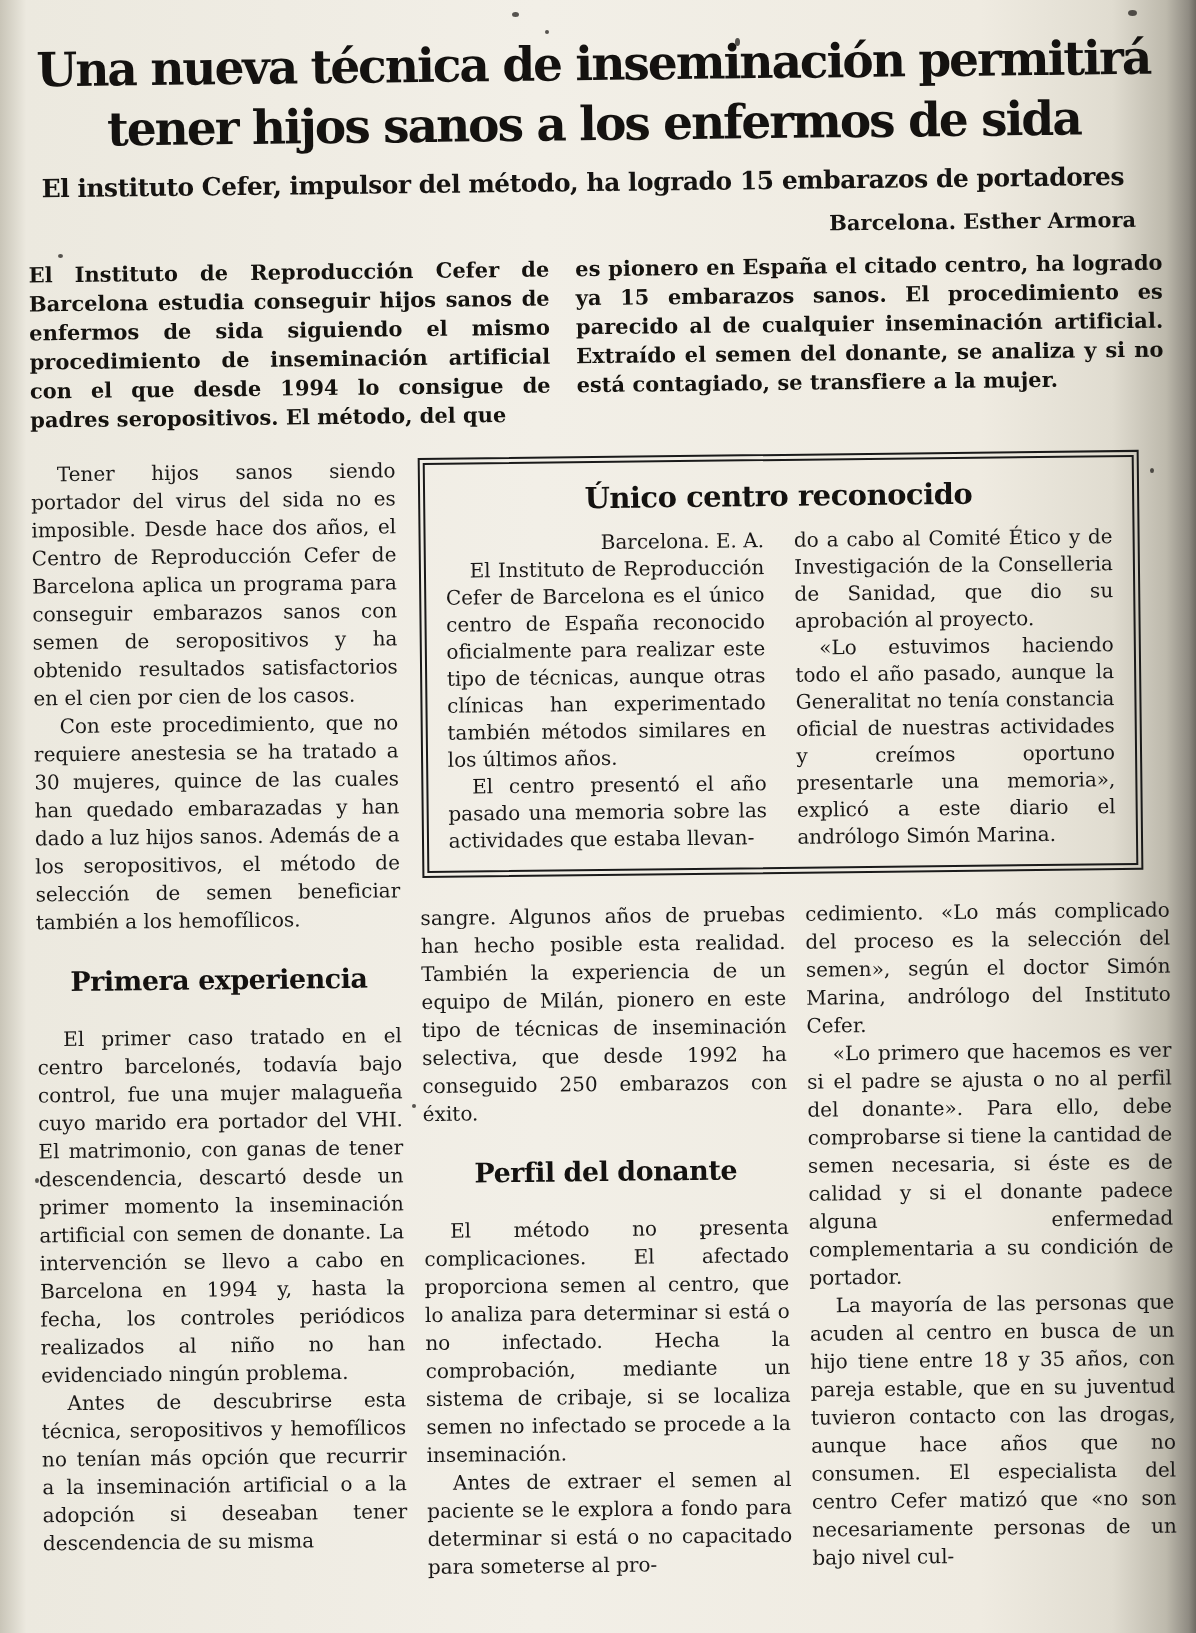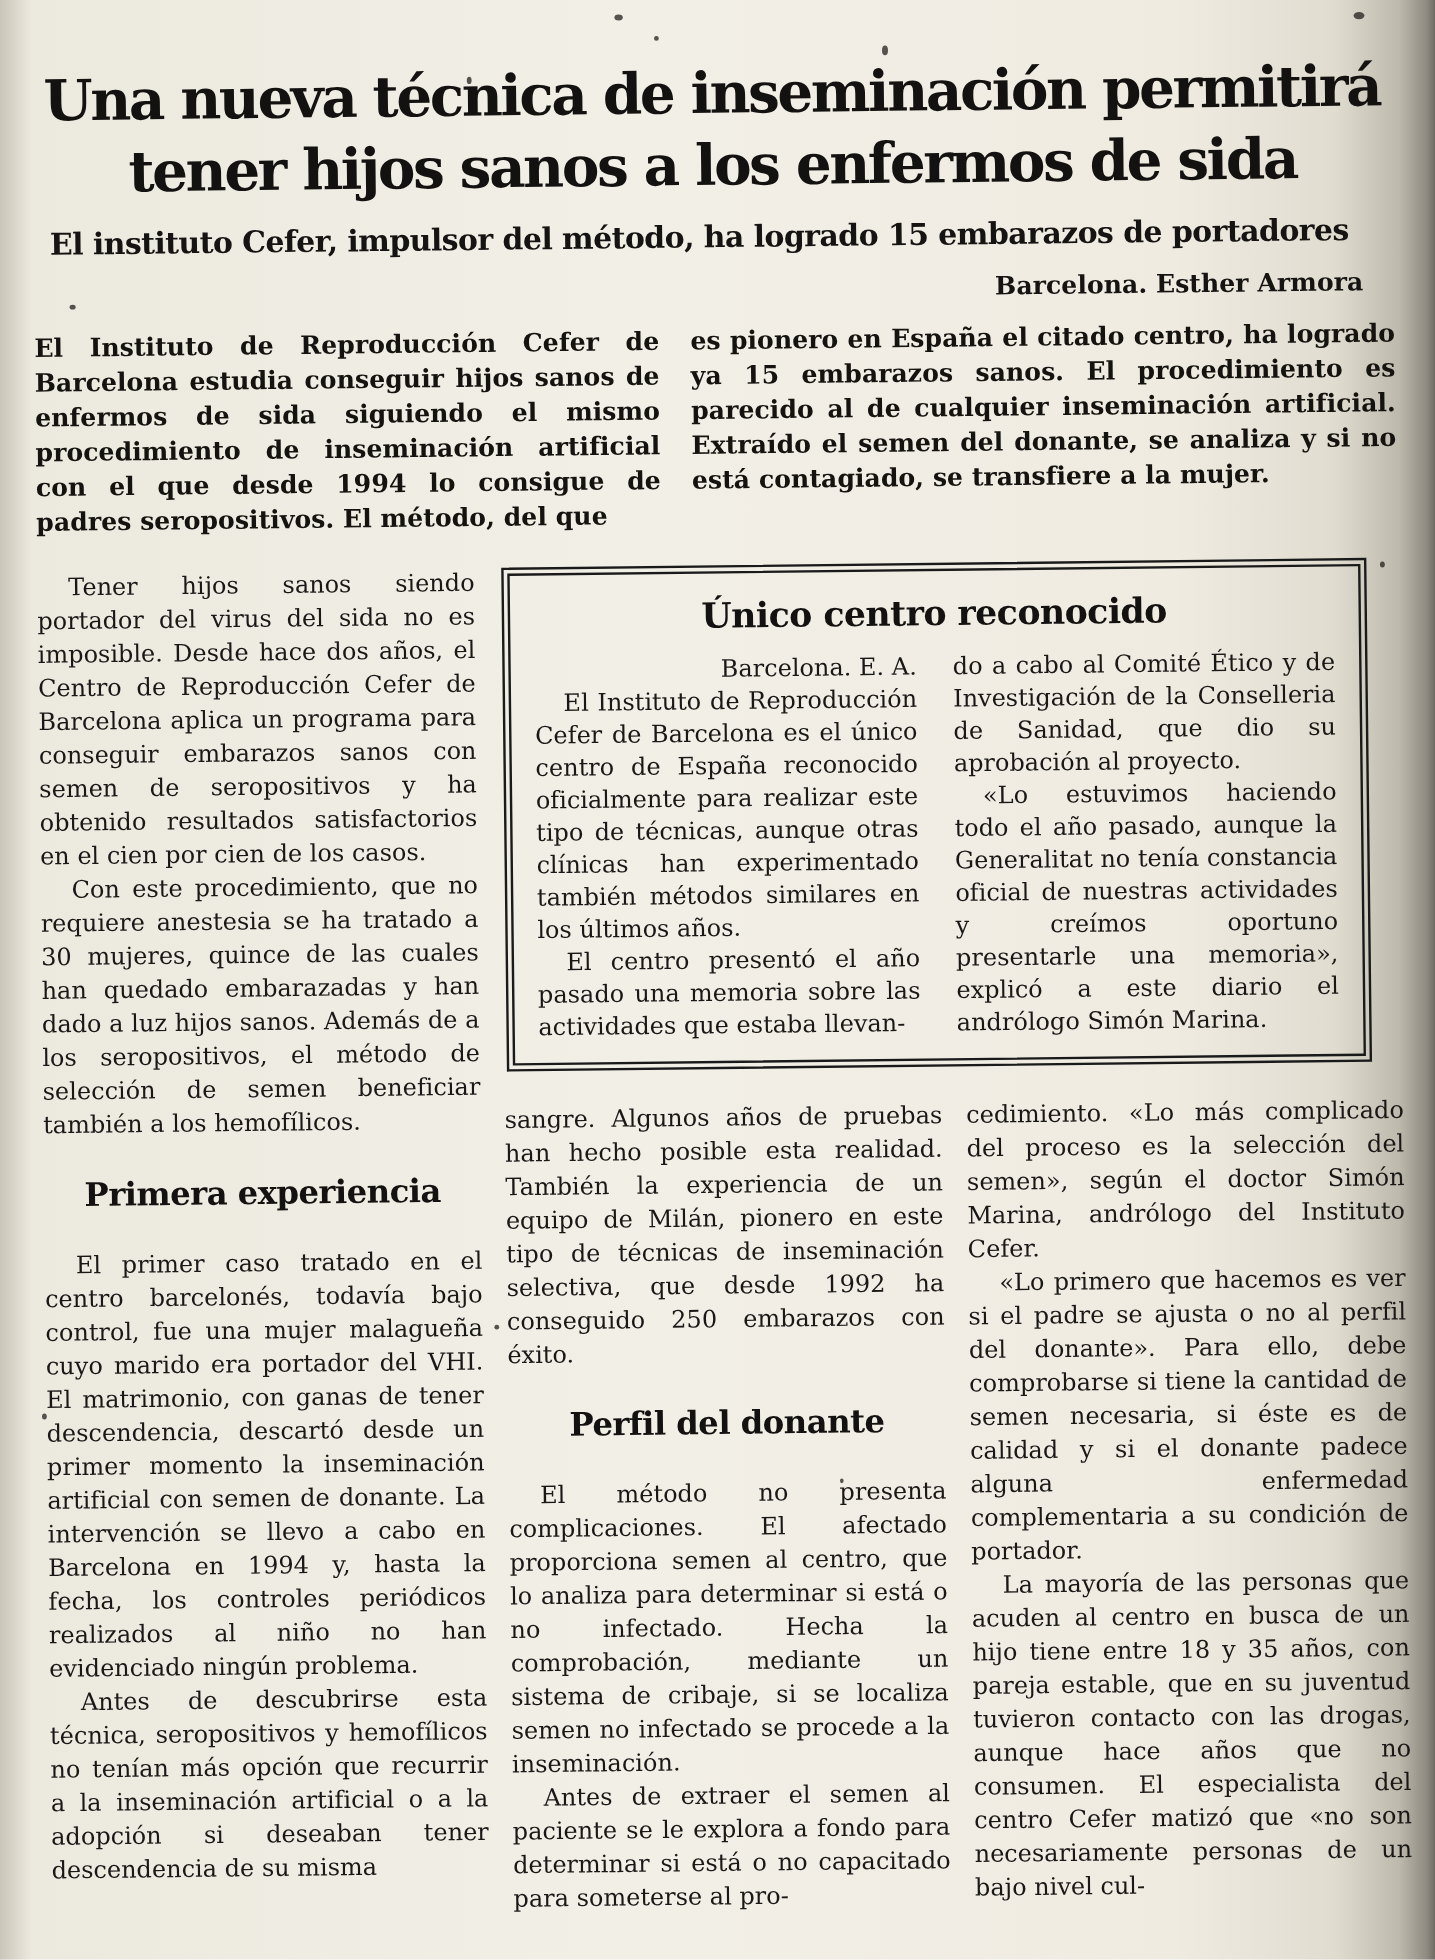--- a/index.html
+++ b/index.html
@@ -10,21 +10,21 @@
       linear-gradient(90deg,
         #c9c5b8 0%, #ece9df 2.2%, #f2efe7 45%, #efebe1 82%,
         #e0dcd0 93%, #bdb9ac 97.5%, #8f8b82 99.4%, #6f6b63 100%);
     font-family: "DejaVu Serif", "Liberation Serif", serif;
     color: #1a1817;
   }
   .page {
     position: relative;
     width: 1196px; height: 1587px;
     box-sizing: border-box;
-    padding: 35px 30px 0 32px;
+    padding: 20px 30px 0 32px;
   }
   .content {
     transform: rotate(-0.65deg);
     transform-origin: 50% 35%;
   }
   
   .headline {
     margin: 14px 0 6px 0;
     text-align: center;
     font-weight: bold;

